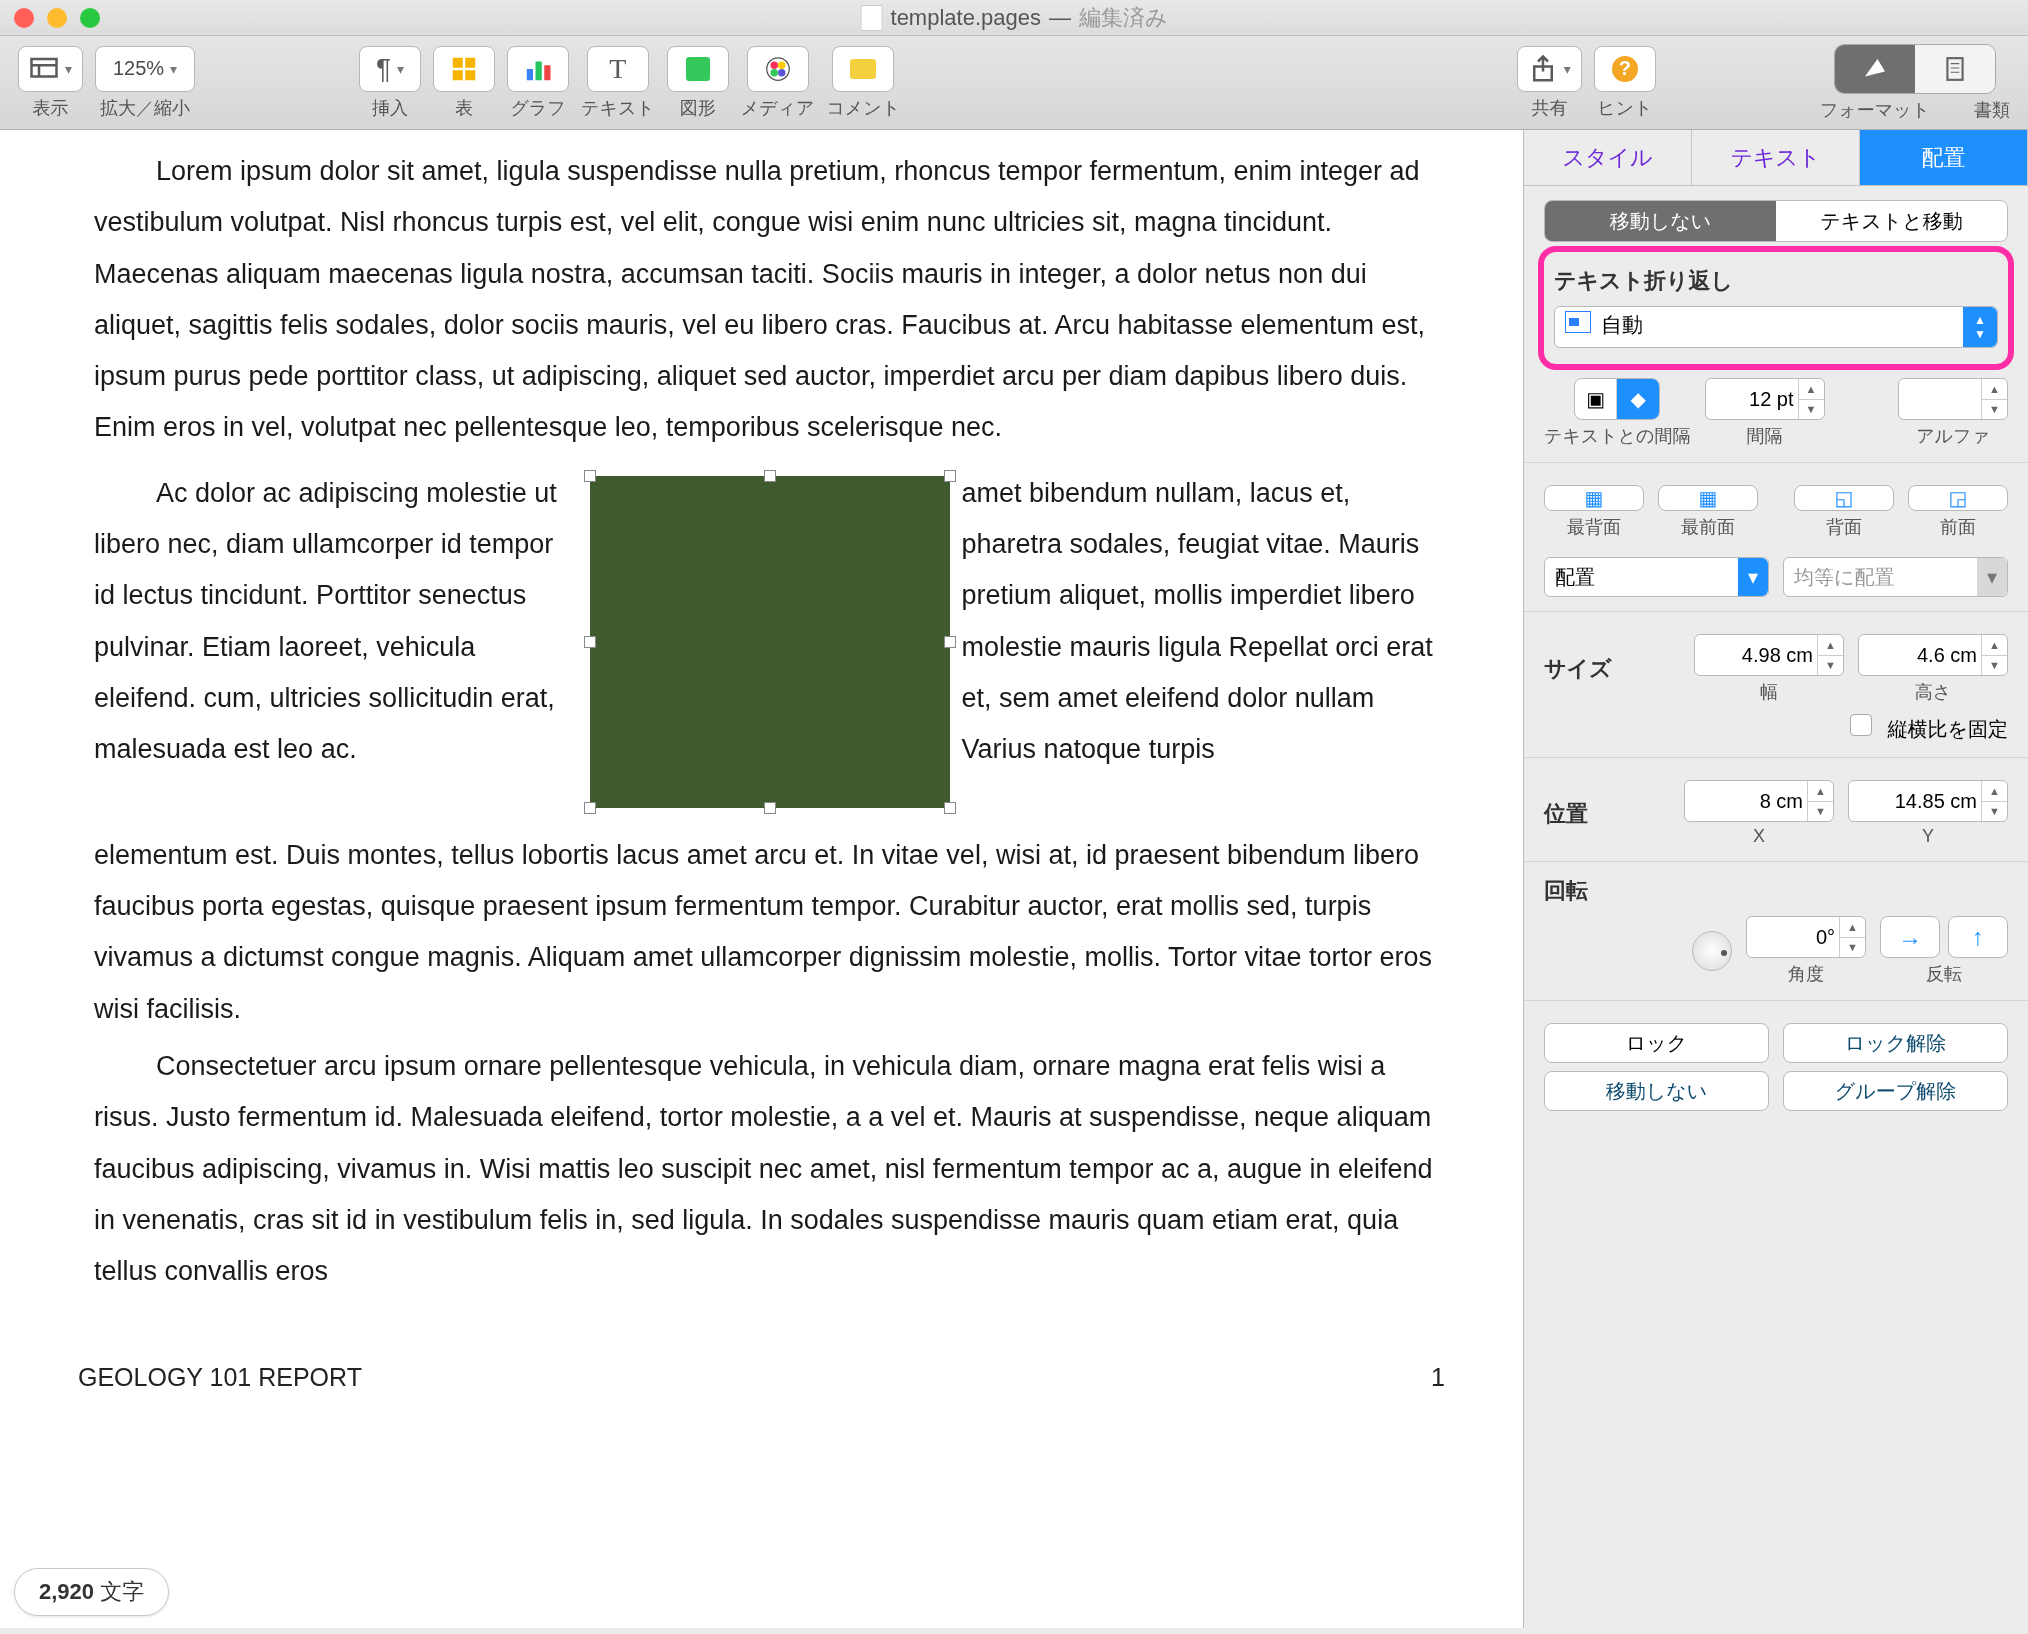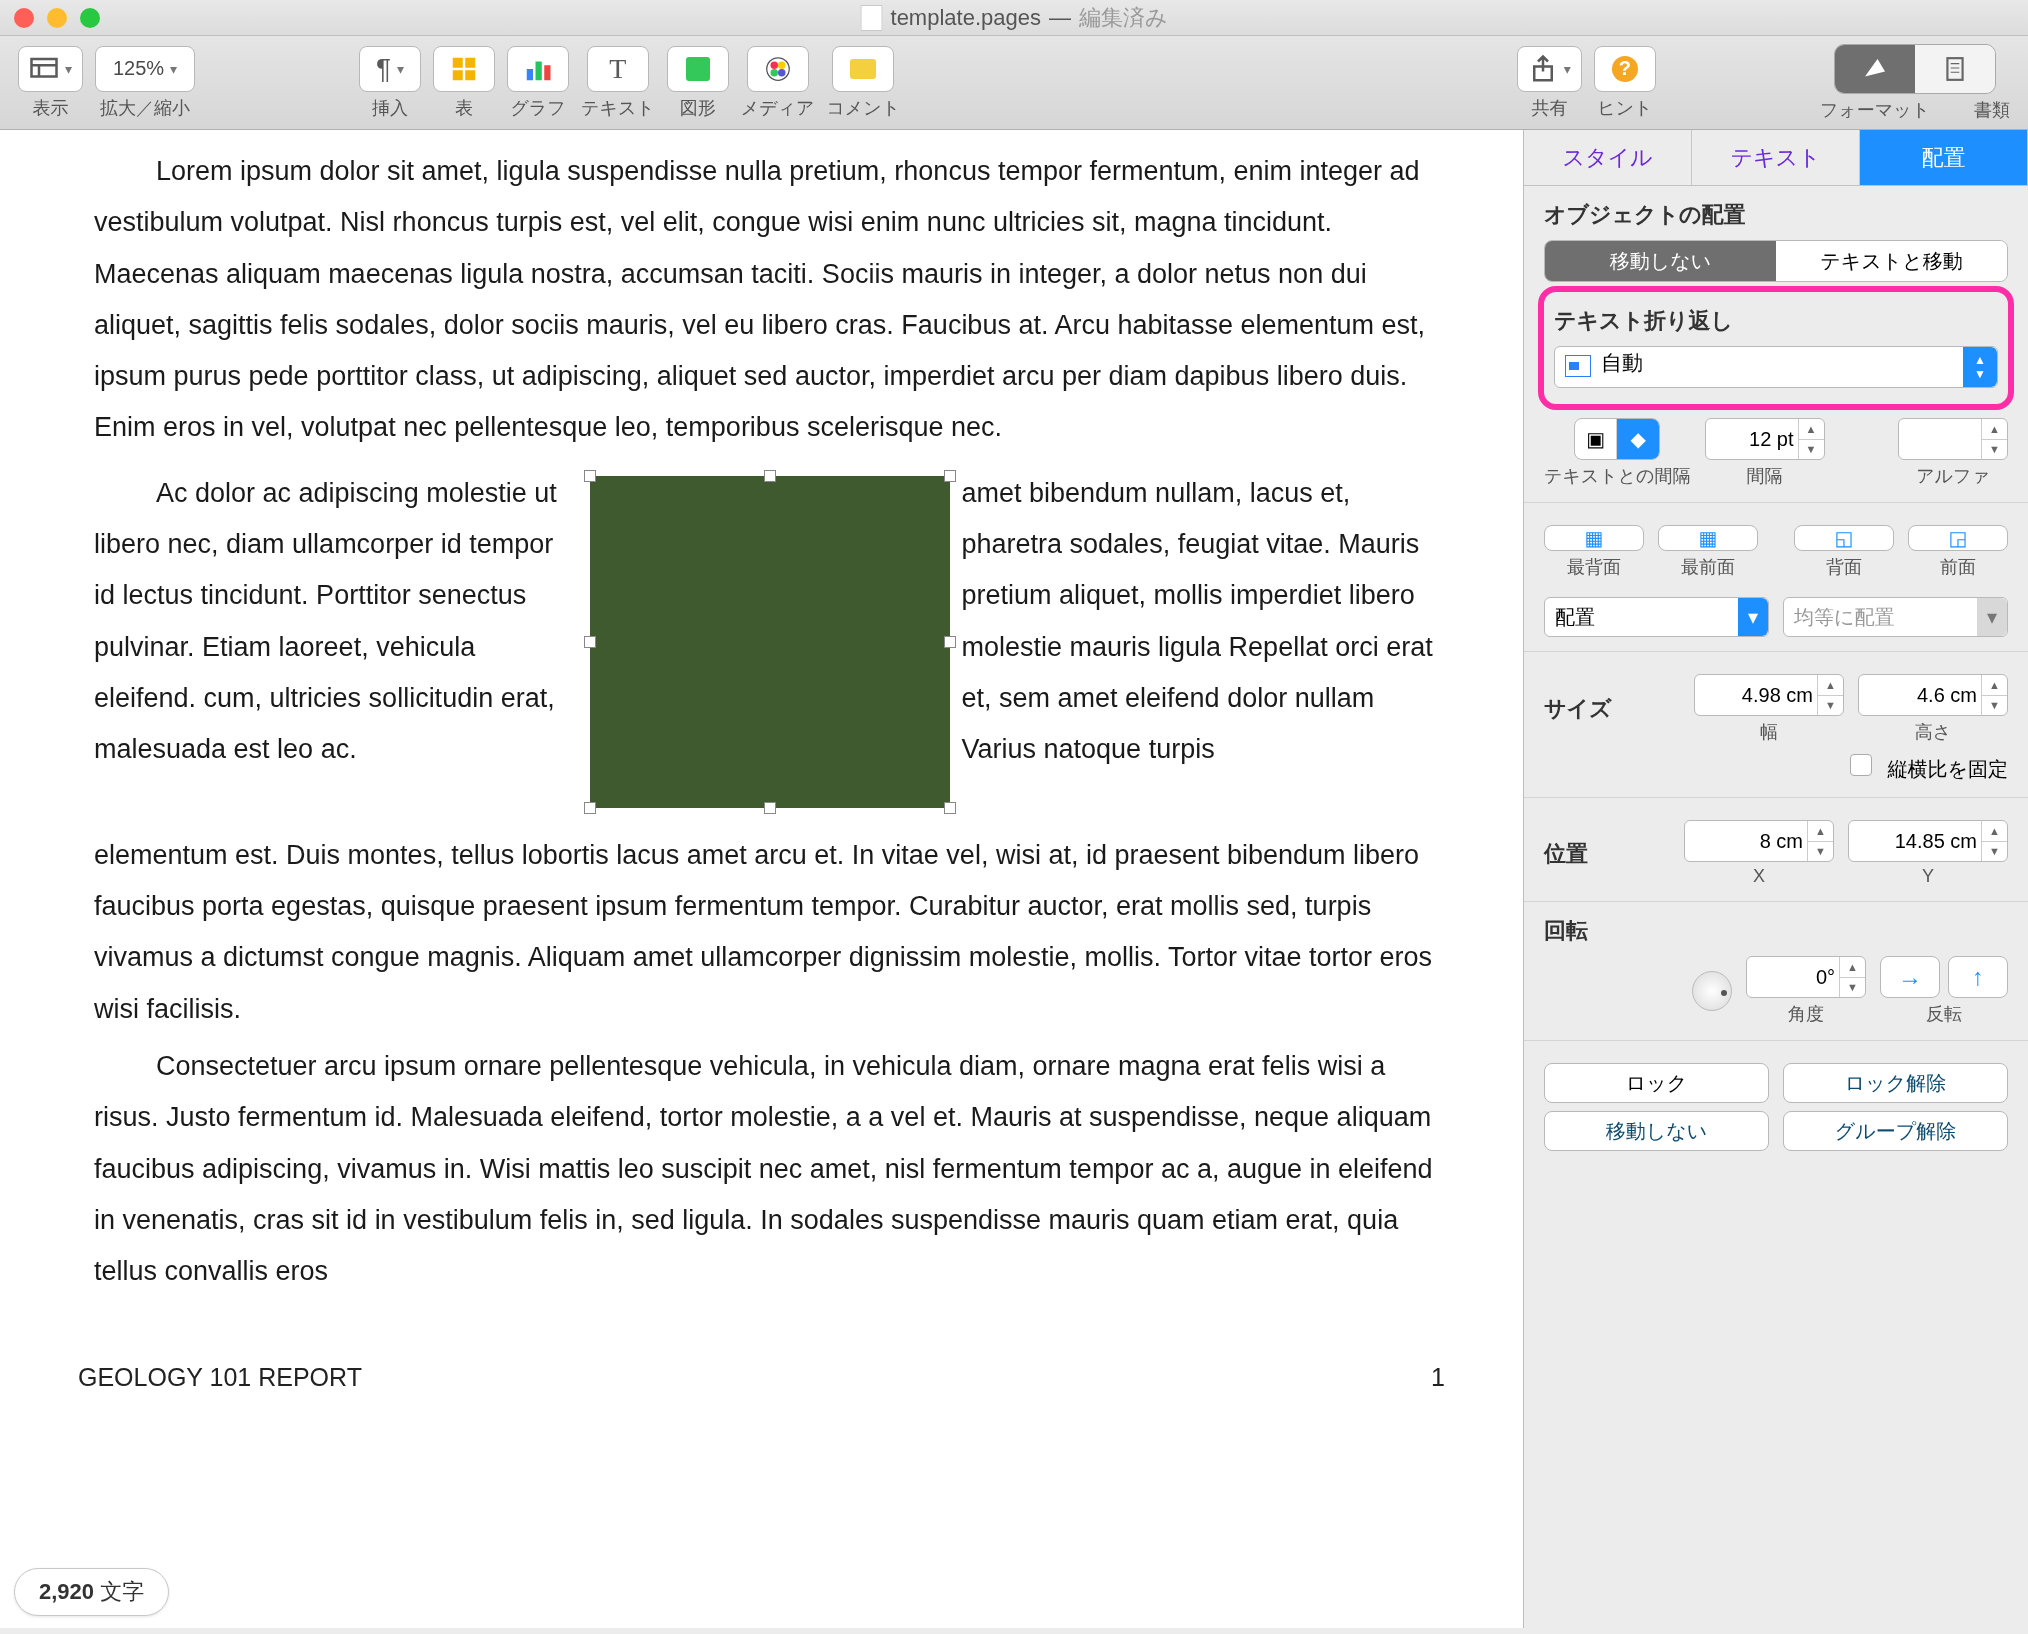--- a/index.html
+++ b/index.html
@@ -51,21 +51,21 @@
 .tab { flex:1; display:flex; align-items:center; justify-content:center; font-size:22px; color:#6d28d9; border-right:1px solid #c8c8c8;}
 .tab.active{ background:#1e8fff; color:#fff; }
 
 .section { padding: 14px 20px; border-bottom:1px solid #d4d4d4; }
 .sec-title { font-size:22px; font-weight:600; color:#333; margin-bottom:10px; }
 .seg { display:flex; height:42px; border:1px solid #b9b9b9; border-radius:8px; overflow:hidden; }
 .seg > div{ flex:1; display:flex; align-items:center; justify-content:center; font-size:20px; background:#fff;}
 .seg .sel{ background:#6f6f6f; color:#fff; }
 
 .highlight-box{ border:6px solid #ff2ea6; border-radius:18px; padding:10px 10px 16px; margin:4px -6px 0;}
-.dropdown{ height:42px; background:#fff; border:1px solid #b9b9b9; border-radius:6px; display:flex; align-items:flex-end; padding:10px 10px; font-size:21px; position:relative;}
+.dropdown{ height:42px; background:#fff; border:1px solid #b9b9b9; border-radius:6px; display:flex; align-items:flex-start; padding:4px 10px; font-size:21px; position:relative;}
 .dropdown .dd-arrows{ position:absolute; right:0; top:0; bottom:0; width:34px; background:#1e8fff; border-radius:0 6px 6px 0; display:flex; flex-direction:column; align-items:center; justify-content:center; color:#fff; font-size:12px;}
 .icon-chip{ width:26px; height:22px; border:1px solid #2a7fff; display:inline-block; margin-right:10px; position:relative;}
 .icon-chip::after{content:""; position:absolute; left:3px; top:6px; width:10px; height:8px; background:#2a7fff;}
 
 .row { display:flex; gap:14px; align-items:flex-start; margin-top:8px;}
 .col { display:flex; flex-direction:column; align-items:center; gap:4px; }
 .small-label{ font-size:18px; color:#555;}
 .seg2{ display:flex; height:42px; border:1px solid #b9b9b9; border-radius:8px; overflow:hidden; background:#fff;}
 .seg2 > div{ width:42px; display:flex; align-items:center; justify-content:center; border-right:1px solid #d0d0d0;}
 .seg2 > div:last-child{border-right:none;}
@@ -258,21 +258,20 @@
   </div>
 
   <div class="inspector">
     <div class="tabs">
       <div class="tab">スタイル</div>
       <div class="tab">テキスト</div>
       <div class="tab active">配置</div>
     </div>
 
     <div class="section">
-      <div class="sec-title">オブジェクトの配置</div>
       <div class="seg">
         <div class="sel">移動しない</div>
         <div>テキストと移動</div>
       </div>
 
       <div class="highlight-box">
         <div class="sec-title" style="margin-top:4px">テキスト折り返し</div>
         <div class="dropdown">
           <span class="icon-chip"></span>
           <span>自動</span>

